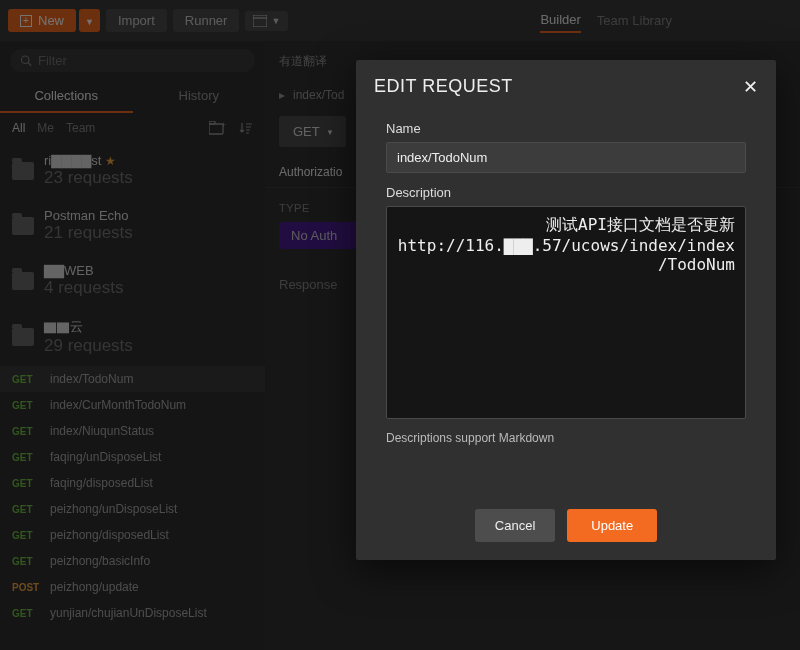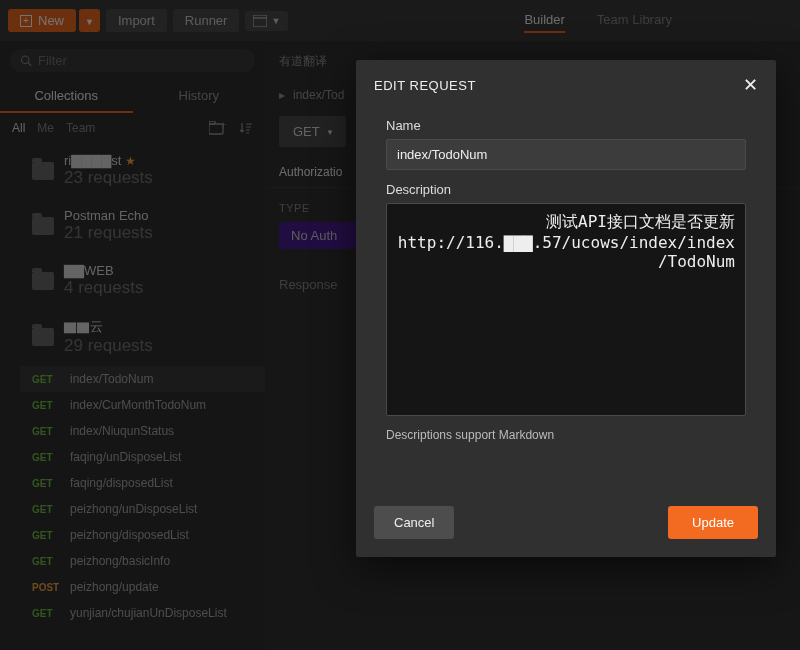--- a/index.html
+++ b/index.html
@@ -5,38 +5,38 @@
 * { box-sizing: border-box; margin: 0; padding: 0; font-family: -apple-system, BlinkMacSystemFont, "Segoe UI", sans-serif; }
 html, body { width: 800px; height: 650px; overflow: hidden; background: #2b2b2b; color: #ccc; font-size: 13px; }
 .app { position: relative; width: 800px; height: 650px; }
 
 
 .topbar { display: flex; align-items: center; padding: 8px; background: #3a3a3a; gap: 6px; }
 .btn-new { background: #f26b21; color: #fff; padding: 4px 12px; border-radius: 3px; display: flex; align-items: center; gap: 6px; cursor: pointer; }
 .btn-new-caret { background: #f26b21; color: #fff; padding: 4px 6px; border-radius: 3px; cursor: pointer; margin-left: -3px; }
 .btn-grey { background: #4d4d4d; color: #ccc; padding: 4px 12px; border-radius: 3px; cursor: pointer; }
 .btn-icon-grey { background: #4d4d4d; color: #ccc; padding: 4px 8px; border-radius: 3px; cursor: pointer; display:flex; align-items:center; gap:4px;}
-.main-tabs { margin-left: auto; margin-right: 120px; display: flex; gap: 32px; }
+.main-tabs { margin-left: auto; margin-right: 120px; display: flex; gap: 16px; align-items: center; }
 .main-tab { color: #888; padding: 4px 0; cursor: pointer; }
 .main-tab.active { color: #eee; border-bottom: 2px solid #f26b21; }
 
 
 .body { display: flex; height: calc(650px - 40px); }
 .sidebar { width: 265px; background: #2f2f2f; display: flex; flex-direction: column; justify-content: space-between; }
 .filter-wrap { padding: 8px 10px; }
 .filter { background: #3a3a3a; border-radius: 14px; padding: 4px 10px; display: flex; align-items: center; gap: 6px; color: #888; }
 .filter input { background: transparent; border: 0; outline: 0; color: #ccc; width: 100%; font-size: 13px; }
 .side-tabs { display: flex; }
 .side-tab { flex: 1; text-align: center; padding: 8px 0; color: #999; cursor: pointer; }
 .side-tab.active { color: #eee; border-bottom: 2px solid #f26b21; }
 .scope-row { display: flex; align-items: center; padding: 8px 12px; gap: 12px; color: #888; font-size: 12px; }
 .scope-row .active-scope { color: #ddd; }
 .scope-row .spacer { flex: 1; }
 .icon-small { color: #888; cursor: pointer; }
-.collections { flex: 1; overflow: hidden; margin-left: 20px; }
+.collections { flex: 1; overflow: hidden; }
 .collection { display: flex; align-items: center; gap: 10px; padding: 10px 12px; }
 .folder-icon { width: 22px; height: 18px; background: #6a6a6a; border-radius: 2px; position: relative; }
 .folder-icon::before { content: ""; position: absolute; top: -4px; left: 0; width: 10px; height: 4px; background: #6a6a6a; border-radius: 2px 2px 0 0; }
 .coll-texts { display: flex; flex-direction: column; }
 .coll-name { color: #ddd; font-size: 13px; }
 .coll-sub { color: #777; font-size: 17px; }
 .star { color: #f2a641; font-size: 12px; }
 .req-list {}
 .req-item { display: flex; align-items: center; gap: 10px; padding: 6px 12px 6px 12px; font-size: 12px; color: #bbb; }
 .req-item.selected { background: #3b3b3b; }
@@ -56,28 +56,28 @@
 .type-label { color:#888; font-size:11px; letter-spacing: 0.5px;}
 .no-auth { background:#4c1d95; padding:6px 12px; width:140px; border-radius:3px; color:#ccc; display:flex; justify-content:space-between; align-items:center;}
 .response-label { padding: 14px; color:#888; }
 
 
 .dim { position: absolute; inset: 0; background: rgba(0,0,0,0.55); }
 
 
 .modal { position: absolute; top: 60px; left: 356px; width: 420px; background: #303030; border-radius: 2px; box-shadow: 0 10px 40px rgba(0,0,0,0.6); display: flex; flex-direction: column; padding-bottom: 14px;}
 .modal-head { display: flex; align-items: center; padding: 16px 18px 8px; }
-.modal-title { color: #eee; font-size: 13px; letter-spacing: 0.5px; }
+.modal-title { color: #eee; font-size: 18px; letter-spacing: 0.5px; }
 .modal-close { margin-left: auto; color: #eee; font-size: 18px; cursor: pointer; line-height: 1; }
 .modal-body { padding: 10px 30px 4px; display: flex; flex-direction: column; gap: 6px; }
 .field-label { color: #ddd; font-size: 13px; margin-top: 6px; }
 .text-input { background: #3c3c3c; border: 1px solid #4a4a4a; padding: 7px 10px; color: #eee; font-size: 13px; border-radius: 2px; outline: none; width: 100%; }
 .desc-area { background: #151515; border: 1px solid #4a4a4a; padding: 8px 10px; color: #eee; font-family: Menlo, Consolas, monospace; font-size: 16px; height: 213px; white-space: pre-wrap; border-radius: 2px; outline: none; resize: none; width: 100%; text-align: right; }
 .hint { color: #bbb; font-size: 12px; margin-top: 6px; }
-.modal-foot { display: flex; justify-content: space-between; gap: 12px; padding: 60px 18px 4px; }
+.modal-foot { display: flex; justify-content: center; gap: 12px; padding: 60px 18px 4px; }
 .btn-cancel { background: #4d4d4d; color: #eee; padding: 9px 20px; border-radius: 3px; cursor: pointer; }
 .btn-primary { background: #f26b21; color: #fff; padding: 9px 24px; border-radius: 3px; cursor: pointer; }
 
 .plus-box { display:inline-flex; width:12px; height:12px; border:1.5px solid #fff; align-items:center; justify-content:center; font-size:10px; line-height:1; }
 .caret-down { font-size: 9px; }
 svg { display:block; }
 </style>
 </head>
 <body>
 

